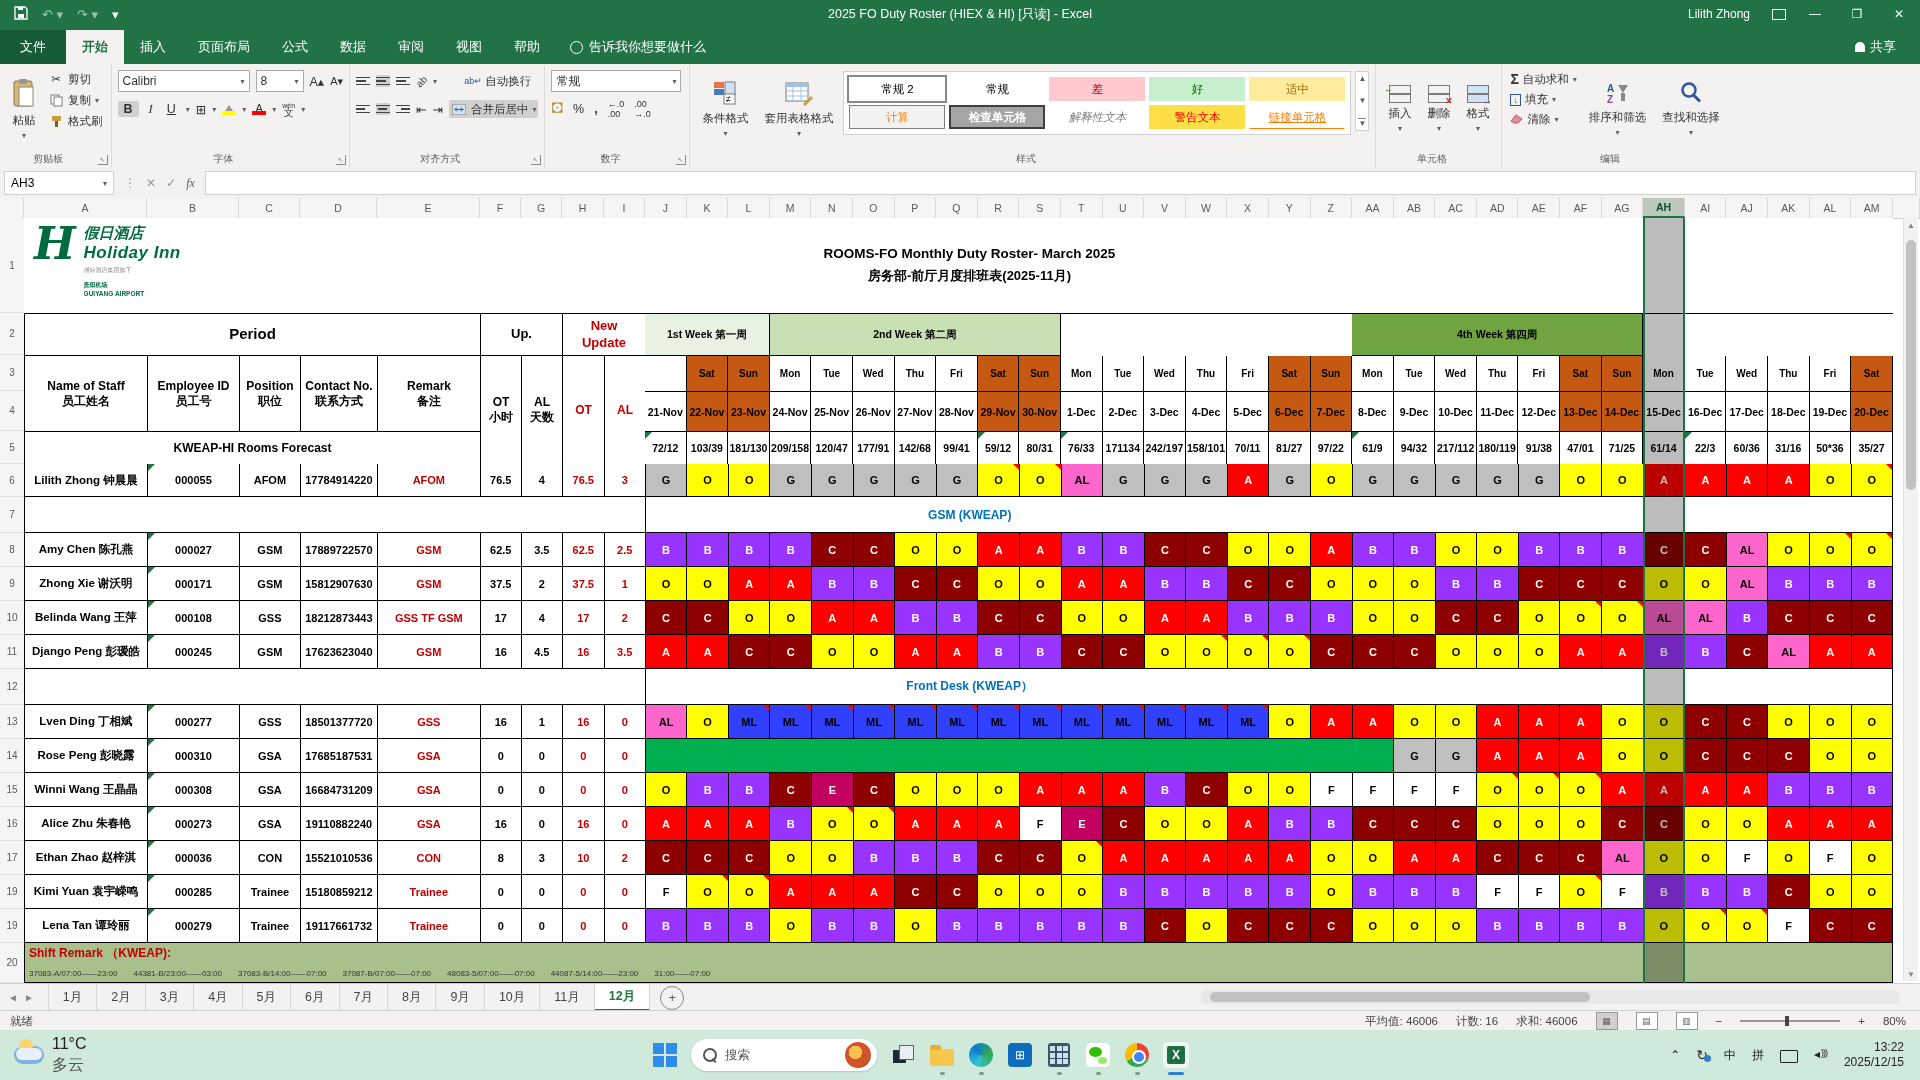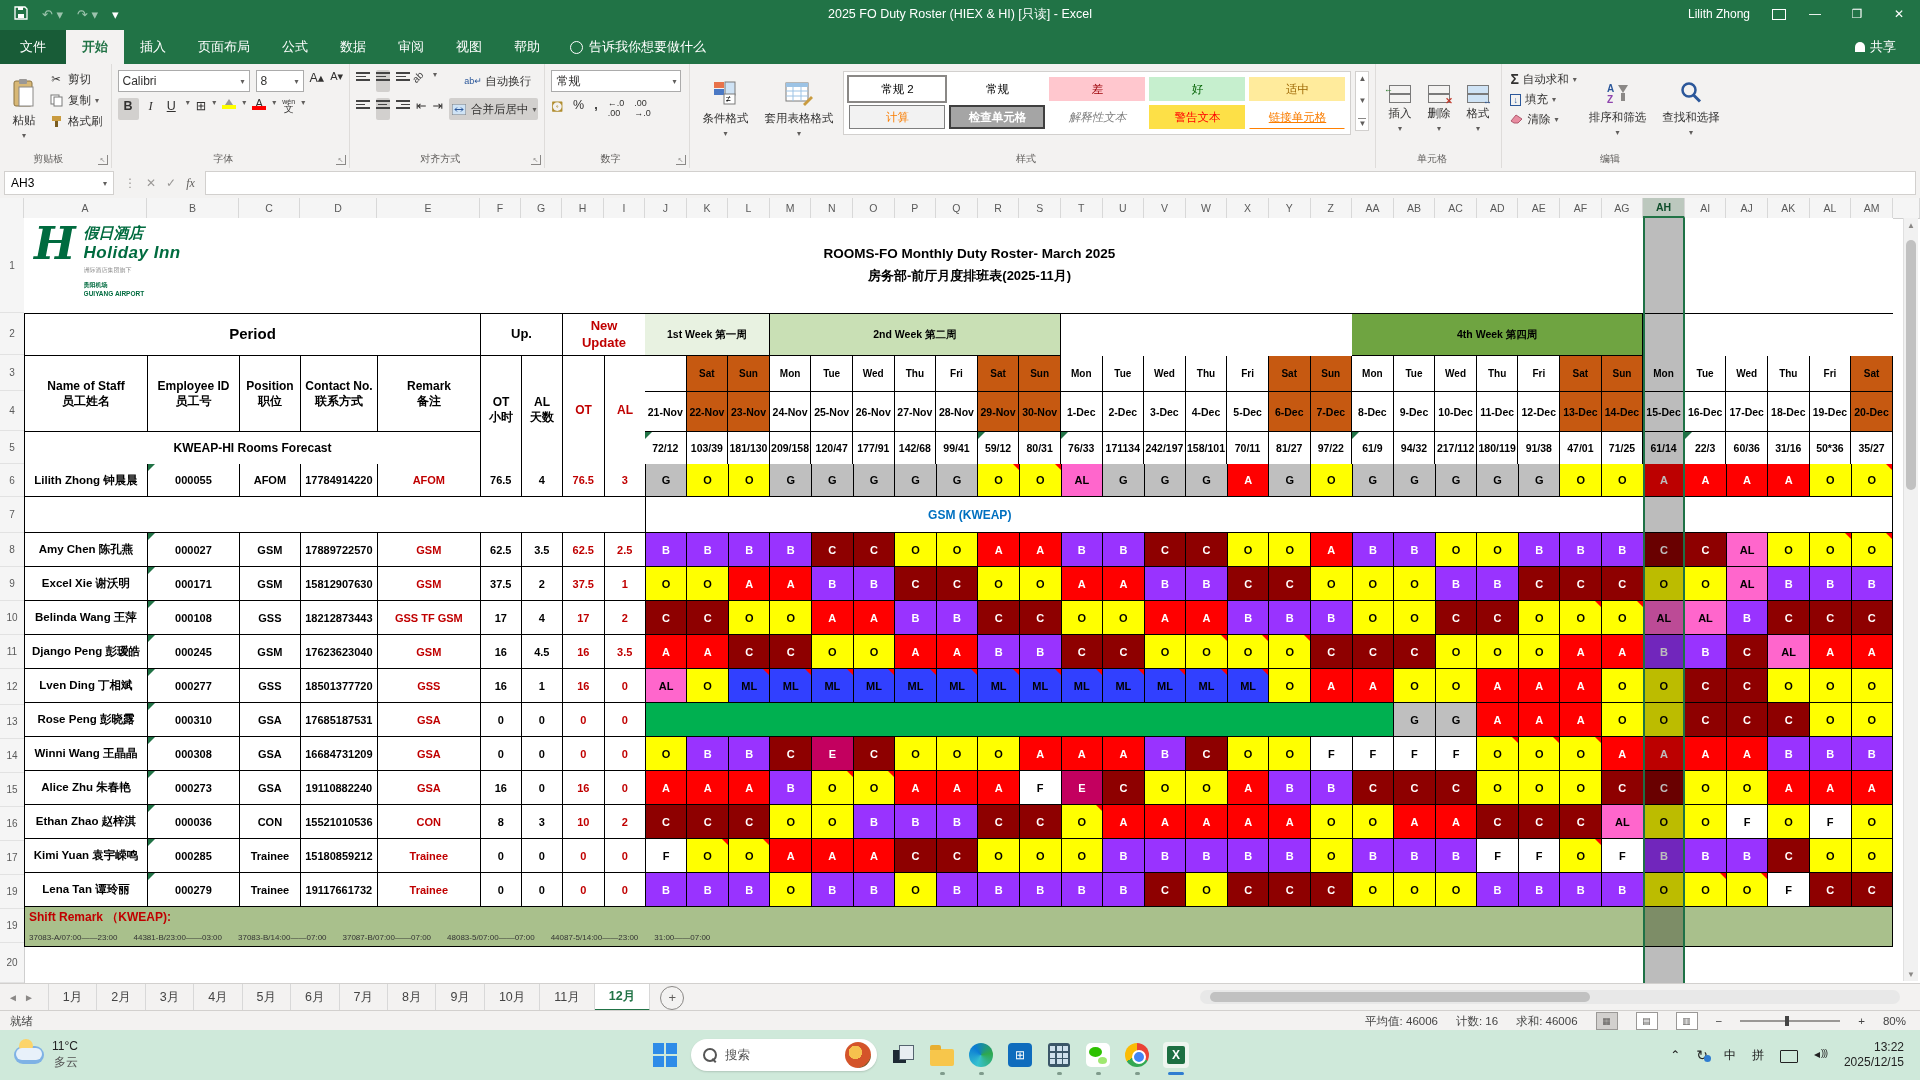--- a/index.html
+++ b/index.html
@@ -26,21 +26,21 @@
   
   #ribbon{position:absolute;left:0;top:64px;width:1920px;height:104px;background:#f3f2f1;border-bottom:1px solid #d2d0ce;display:flex;}
   .rgroup{position:relative;border-right:1px solid #dedcda;padding:4px 6px 18px 6px;display:flex;gap:4px;}
   .glabel{position:absolute;bottom:2px;left:0;right:14px;text-align:center;font-size:10px;color:#605e5c;}
   .launcher{position:absolute;bottom:3px;right:3px;width:9px;height:9px;border-left:1px solid #8a8886;border-top:1px solid #8a8886;transform:rotate(180deg);color:#8a8886;font-size:7px;line-height:7px;text-align:center;}
   .bigbtn{display:flex;flex-direction:column;align-items:center;justify-content:center;gap:3px;padding:2px 6px;font-size:11.5px;color:#323130;}
   .smallcol{display:flex;flex-direction:column;justify-content:flex-start;gap:3px;padding-top:2px;}
   .sbtn{display:flex;align-items:center;gap:4px;font-size:11.5px;color:#323130;padding:1px 2px;white-space:nowrap;}
   .combo{background:#fff;border:1px solid #ababab;height:20px;display:flex;align-items:center;justify-content:space-between;font-size:12px;padding:0 4px;color:#323130;}
   .caret{font-size:8px;color:#605e5c;}
-  .fmtrow{display:flex;gap:6px;height:22px;font-size:12.5px;color:#323130;}
+  .fmtrow{display:flex;align-items:center;gap:6px;height:22px;font-size:12.5px;color:#323130;}
   .pressed{background:#d2d0ce;border-radius:2px;}
   .ubar{display:inline-block;width:14px;height:4px;margin-top:-2px;}
   .icn16{width:16px;height:16px;display:inline-flex;align-items:center;justify-content:center;}
   .lines{display:inline-block;width:14px;}
   .lines i{display:block;height:1.5px;background:#444;margin:2px 0;}
   .grid-ic{display:inline-block;width:15px;height:13px;border:1px solid #7a7a7a;position:relative;background:linear-gradient(to right,transparent 49%,#7a7a7a 49%,#7a7a7a 51%,transparent 51%),linear-gradient(to bottom,transparent 46%,#7a7a7a 46%,#7a7a7a 54%,transparent 54%);}
   .badge{position:absolute;font-size:9px;font-weight:bold;right:-4px;bottom:-4px;}
   
   #gallery{display:grid;grid-template-columns:repeat(5,96px);grid-template-rows:24px 24px;gap:4px;background:#fff;border:1px solid #d2d0ce;padding:5px;align-self:flex-start;margin-top:3px;}
   .gcell{display:flex;align-items:center;justify-content:center;font-size:11.5px;border:1px solid transparent;}
@@ -122,21 +122,21 @@
   #statusbar{position:absolute;left:0;top:1010px;width:1920px;height:20px;background:#f3f2f1;border-top:1px solid #d2d0ce;display:flex;align-items:center;font-size:11.5px;color:#444;}
   #statusbar .left{padding-left:10px;}
   #statusbar .right{margin-left:auto;display:flex;align-items:center;gap:18px;padding-right:14px;}
   .viewic{width:20px;height:16px;border:1px solid #9a9896;display:flex;align-items:center;justify-content:center;font-size:9px;color:#605e5c;background:#fff;}
   .viewic.sel{background:#d2d0ce;}
   .zoomtrack{width:100px;height:2px;background:#9a9896;position:relative;}
   .zoomthumb{position:absolute;left:45px;top:-4px;width:4px;height:10px;background:#444;}
   
   #taskbar{position:absolute;left:0;top:1030px;width:1920px;height:50px;background:#cfe9da;display:flex;align-items:center;}
   #weather{display:flex;align-items:center;gap:8px;padding-left:14px;width:150px;}
-  #weather .wtxt{font-size:12px;color:#222;line-height:1.3;text-align:right;}
+  #weather .wtxt{font-size:16px;color:#222;line-height:1.3;}
   .cloud{width:30px;height:18px;background:#7fb2e5;border-radius:10px;position:relative;}
   .cloud::before{content:"";position:absolute;left:5px;top:-7px;width:14px;height:14px;background:#fcd46a;border-radius:50%;}
   .cloud::after{content:"";position:absolute;left:2px;top:2px;width:26px;height:12px;background:#e8f1fa;border-radius:8px;}
   #tb-center{display:flex;align-items:center;gap:13px;position:absolute;left:652px;}
   .startic{width:24px;height:24px;display:grid;grid-template-columns:11px 11px;grid-template-rows:11px 11px;gap:2px;}
   .startic i{background:#2f8ce8;}
   #searchpill{width:168px;height:32px;background:#fff;border-radius:16px;display:flex;align-items:center;padding:0 6px 0 12px;gap:8px;box-shadow:0 1px 2px rgba(0,0,0,.15);}
   .mag{width:10px;height:10px;border:2px solid #555;border-radius:50%;position:relative;}
   .mag::after{content:"";position:absolute;left:8px;top:8px;width:2px;height:5px;background:#555;transform:rotate(-45deg);}
   #searchpill .ph{color:#555;font-size:12.5px;flex:1;}
@@ -778,21 +778,21 @@
           <div class="cellb sc B" style="width: 41.6px;">B</div>
           <div class="cellb sc B" style="width: 41.6px;">B</div>
           <div class="cellb sc C" style="width: 41.6px;">C</div>
           <div class="cellb sc C" style="width: 41.6px;">C</div>
           <div class="cellb sc AL" style="width: 41.6px;">AL</div>
           <div class="cellb sc O" style="width: 41.6px;">O</div>
           <div class="cellb sc O tri-r" style="width: 41.6px;">O</div>
           <div class="cellb sc O tri-r" style="width: 41.6px;">O</div>
         </div>
         <div class="srow" style="height: 34px;">
-          <div class="cellb lc " style="width: 123px; font-size: 11.5px;">Excel Xie 谢沃明</div>
+          <div class="cellb lc " style="width: 123px; font-size: 11.5px;">Zhong Xie 谢沃明</div>
           <div class="cellb lc tri-g" style="width: 92px;">000171</div>
           <div class="cellb lc " style="width: 61px;">GSM</div>
           <div class="cellb lc " style="width: 77px;">15812907630</div>
           <div class="cellb lc redtxt" style="width: 103px;">GSM</div>
           <div class="cellb lc " style="width: 41px;">37.5</div>
           <div class="cellb lc " style="width: 41px;">2</div>
           <div class="cellb lc redtxt" style="width: 42px;">37.5</div>
           <div class="cellb lc redtxt" style="width: 41px;">1</div>
           <div class="cellb sc O" style="width: 41.6px;">O</div>
           <div class="cellb sc O" style="width: 41.6px;">O</div>
@@ -899,20 +899,26 @@
           <div class="cellb sc O" style="width: 41.6px;">O</div>
           <div class="cellb sc O" style="width: 41.6px;">O</div>
           <div class="cellb sc A" style="width: 41.6px;">A</div>
           <div class="cellb sc A" style="width: 41.6px;">A</div>
           <div class="cellb sc B" style="width: 41.6px;">B</div>
           <div class="cellb sc B" style="width: 41.6px;">B</div>
           <div class="cellb sc C" style="width: 41.6px;">C</div>
           <div class="cellb sc AL" style="width: 41.6px;">AL</div>
           <div class="cellb sc A" style="width: 41.6px;">A</div>
           <div class="cellb sc A" style="width: 41.6px;">A</div>
+        </div>
+        <div class="srow" style="height: 36px;">
+          <div class="cellb" style="width: 621px;"></div>
+          <div class="cellb" style="width: 1248px; justify-content: flex-start;">
+            <div class="bandlabelwrap">Front Desk (KWEAP）</div>
+          </div>
         </div>
         <div class="srow" style="height: 34px;">
           <div class="cellb lc " style="width: 123px; font-size: 11.5px;">Lven Ding 丁相斌</div>
           <div class="cellb lc tri-g" style="width: 92px;">000277</div>
           <div class="cellb lc " style="width: 61px;">GSS</div>
           <div class="cellb lc " style="width: 77px;">18501377720</div>
           <div class="cellb lc redtxt" style="width: 103px;">GSS</div>
           <div class="cellb lc " style="width: 41px;">16</div>
           <div class="cellb lc " style="width: 41px;">1</div>
           <div class="cellb lc redtxt" style="width: 42px;">16</div>

